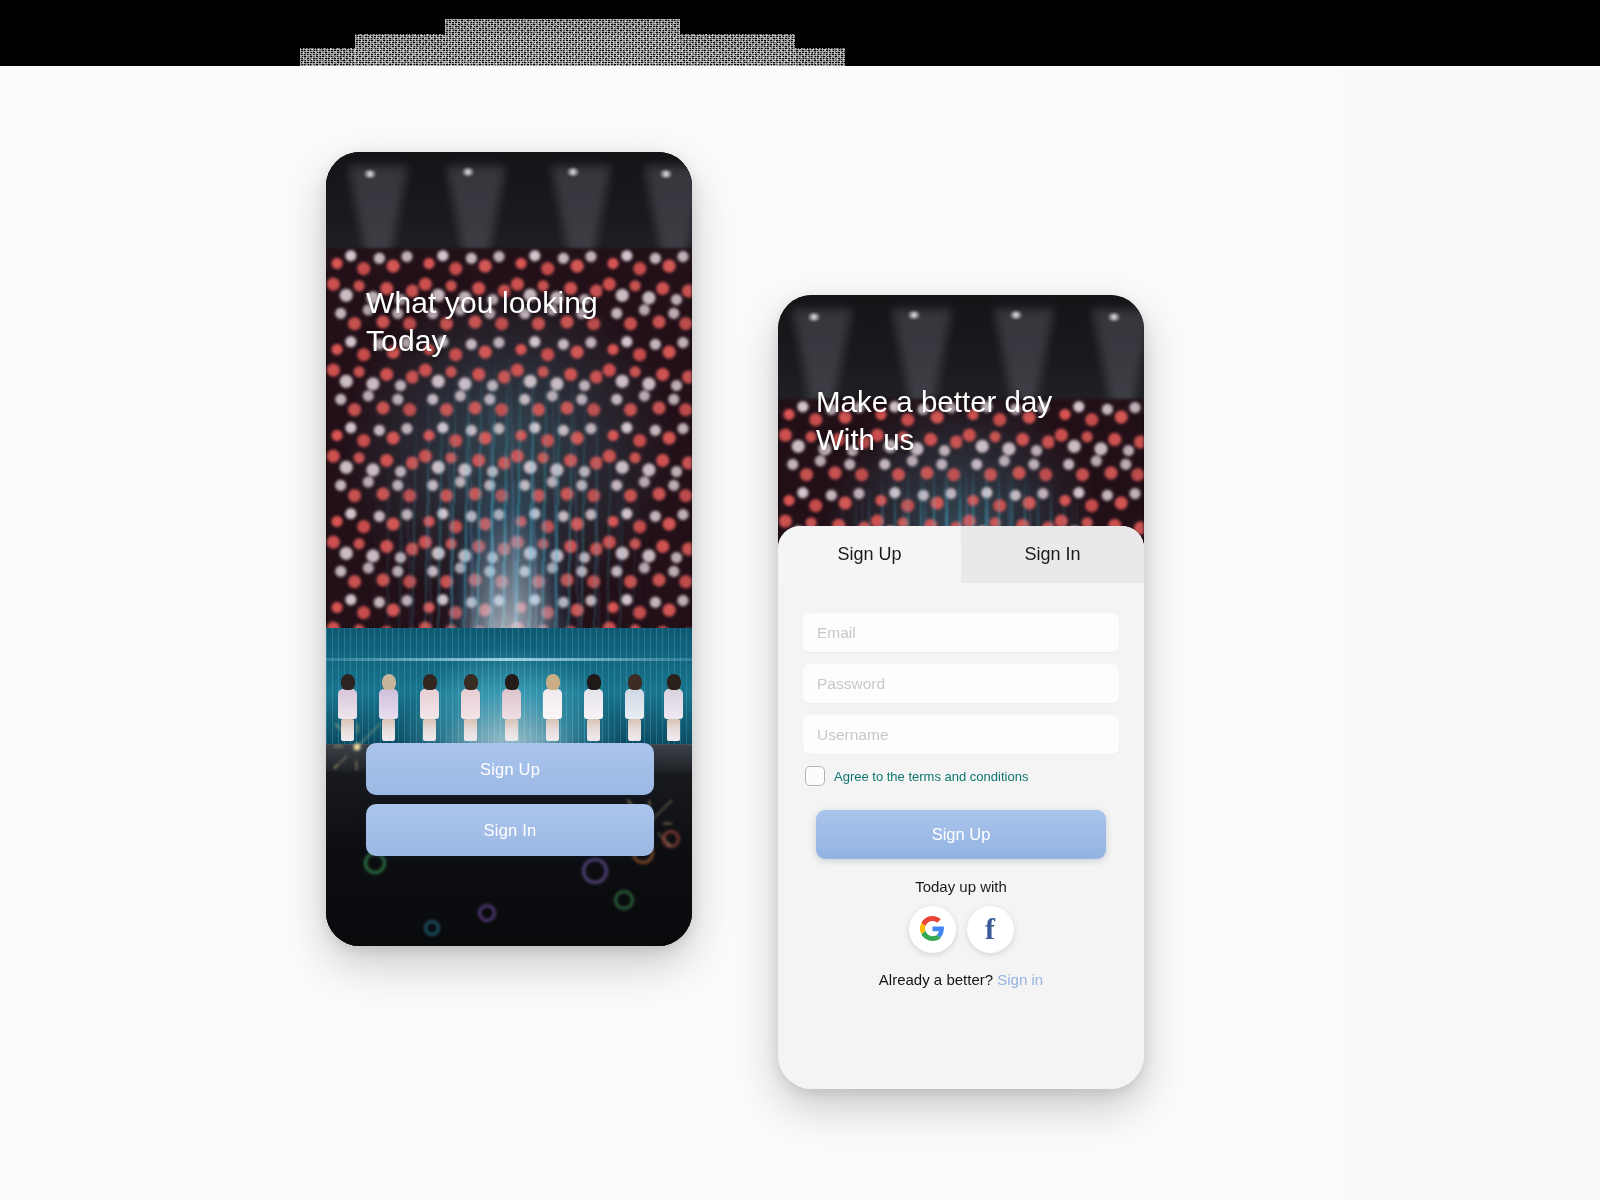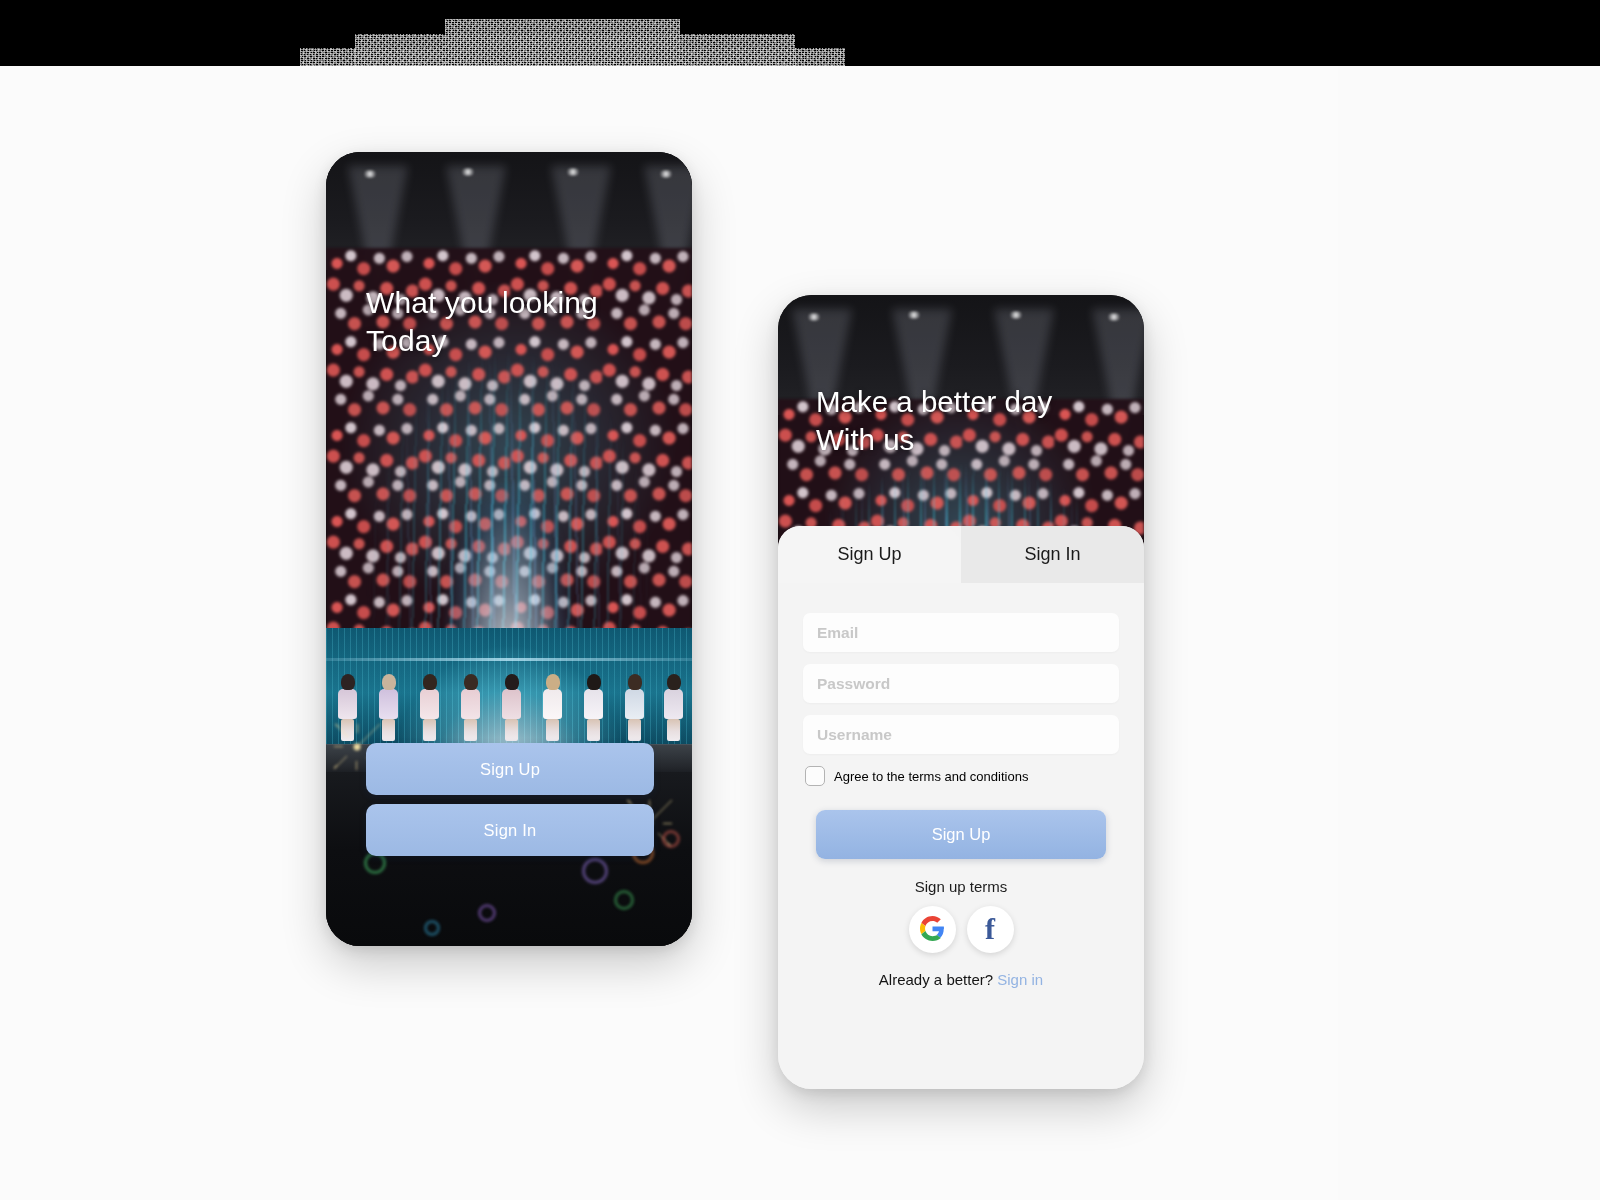--- a/index.html
+++ b/index.html
@@ -297,39 +297,38 @@
     width: 100%; height: 39px;
     margin-bottom: 12px;
     border: none;
     border-radius: 7px;
     background: #fdfdfd;
     padding: 0 14px;
     font-family: "Liberation Sans", sans-serif;
     font-size: 15.5px;
     color: #14532d;
     box-shadow: 0 1px 2px rgba(0,0,0,.03);
-    font-weight: bold;
   }
   .field::placeholder { color: #c8c8c8; }
 
   .terms-row {
     display: flex;
     align-items: center;
     gap: 9px;
     margin: 9px 0 0 2px;
   }
   .cbox {
     width: 20px; height: 20px;
     border: 1.6px solid #b3b3b3;
     border-radius: 5px;
     background: #fcfcfc;
     cursor: pointer;
     flex: 0 0 auto;
   }
-  .terms-label { font-size: 13px; color: #000000; }
+  .terms-label { font-size: 13px; color: #0f766e; }
 
   .submit-btn {
     display: block;
     width: 290px; height: 49px;
     margin: 24px auto 0;
     border: none;
     border-radius: 9px;
     background: linear-gradient(180deg, #aac4ec 0%, #93b3e2 100%);
     color: #fff;
     font-family: "Liberation Sans", sans-serif;
@@ -526,21 +525,21 @@
         <input class="field" type="text" placeholder="Password" style="">
         <input class="field" type="text" placeholder="Username" style="">
 
         <div class="terms-row">
           <div class="cbox"></div>
           <span class="terms-label">Agree to the terms and conditions</span>
         </div>
 
         <button class="submit-btn">Sign Up</button>
 
-        <div class="signup-with">Sign up terms</div>
+        <div class="signup-with">Today up with</div>
 
         <div class="social-row">
           <button class="social-btn">
             <span>
               <svg width="25" height="25" viewBox="0 0 48 48" aria-hidden="true">
                 <path fill="#EA4335" d="M24 9.5c3.5 0 6.6 1.2 9.1 3.6l6.8-6.8C35.9 2.4 30.4 0 24 0 14.6 0 6.5 5.4 2.6 13.2l7.9 6.1C12.4 13.5 17.7 9.5 24 9.5z"></path>
                 <path fill="#4285F4" d="M46.1 24.6c0-1.6-.1-3.1-.4-4.6H24v9.1h12.4c-.5 2.9-2.2 5.4-4.6 7.1l7.2 5.6c4.2-3.9 6.6-9.6 6.6-17.2z"></path>
                 <path fill="#FBBC05" d="M10.5 28.6c-.5-1.4-.8-2.9-.8-4.6s.3-3.2.8-4.6l-7.9-6.1C1 16.5 0 20.1 0 24s1 7.5 2.6 10.7l7.9-6.1z"></path>
                 <path fill="#34A853" d="M24 48c6.5 0 11.9-2.1 15.9-5.8l-7.2-5.6c-2 1.4-4.6 2.2-8.7 2.2-6.3 0-11.6-4-13.5-9.8l-7.9 6.1C6.5 42.6 14.6 48 24 48z"></path>
               </svg>

